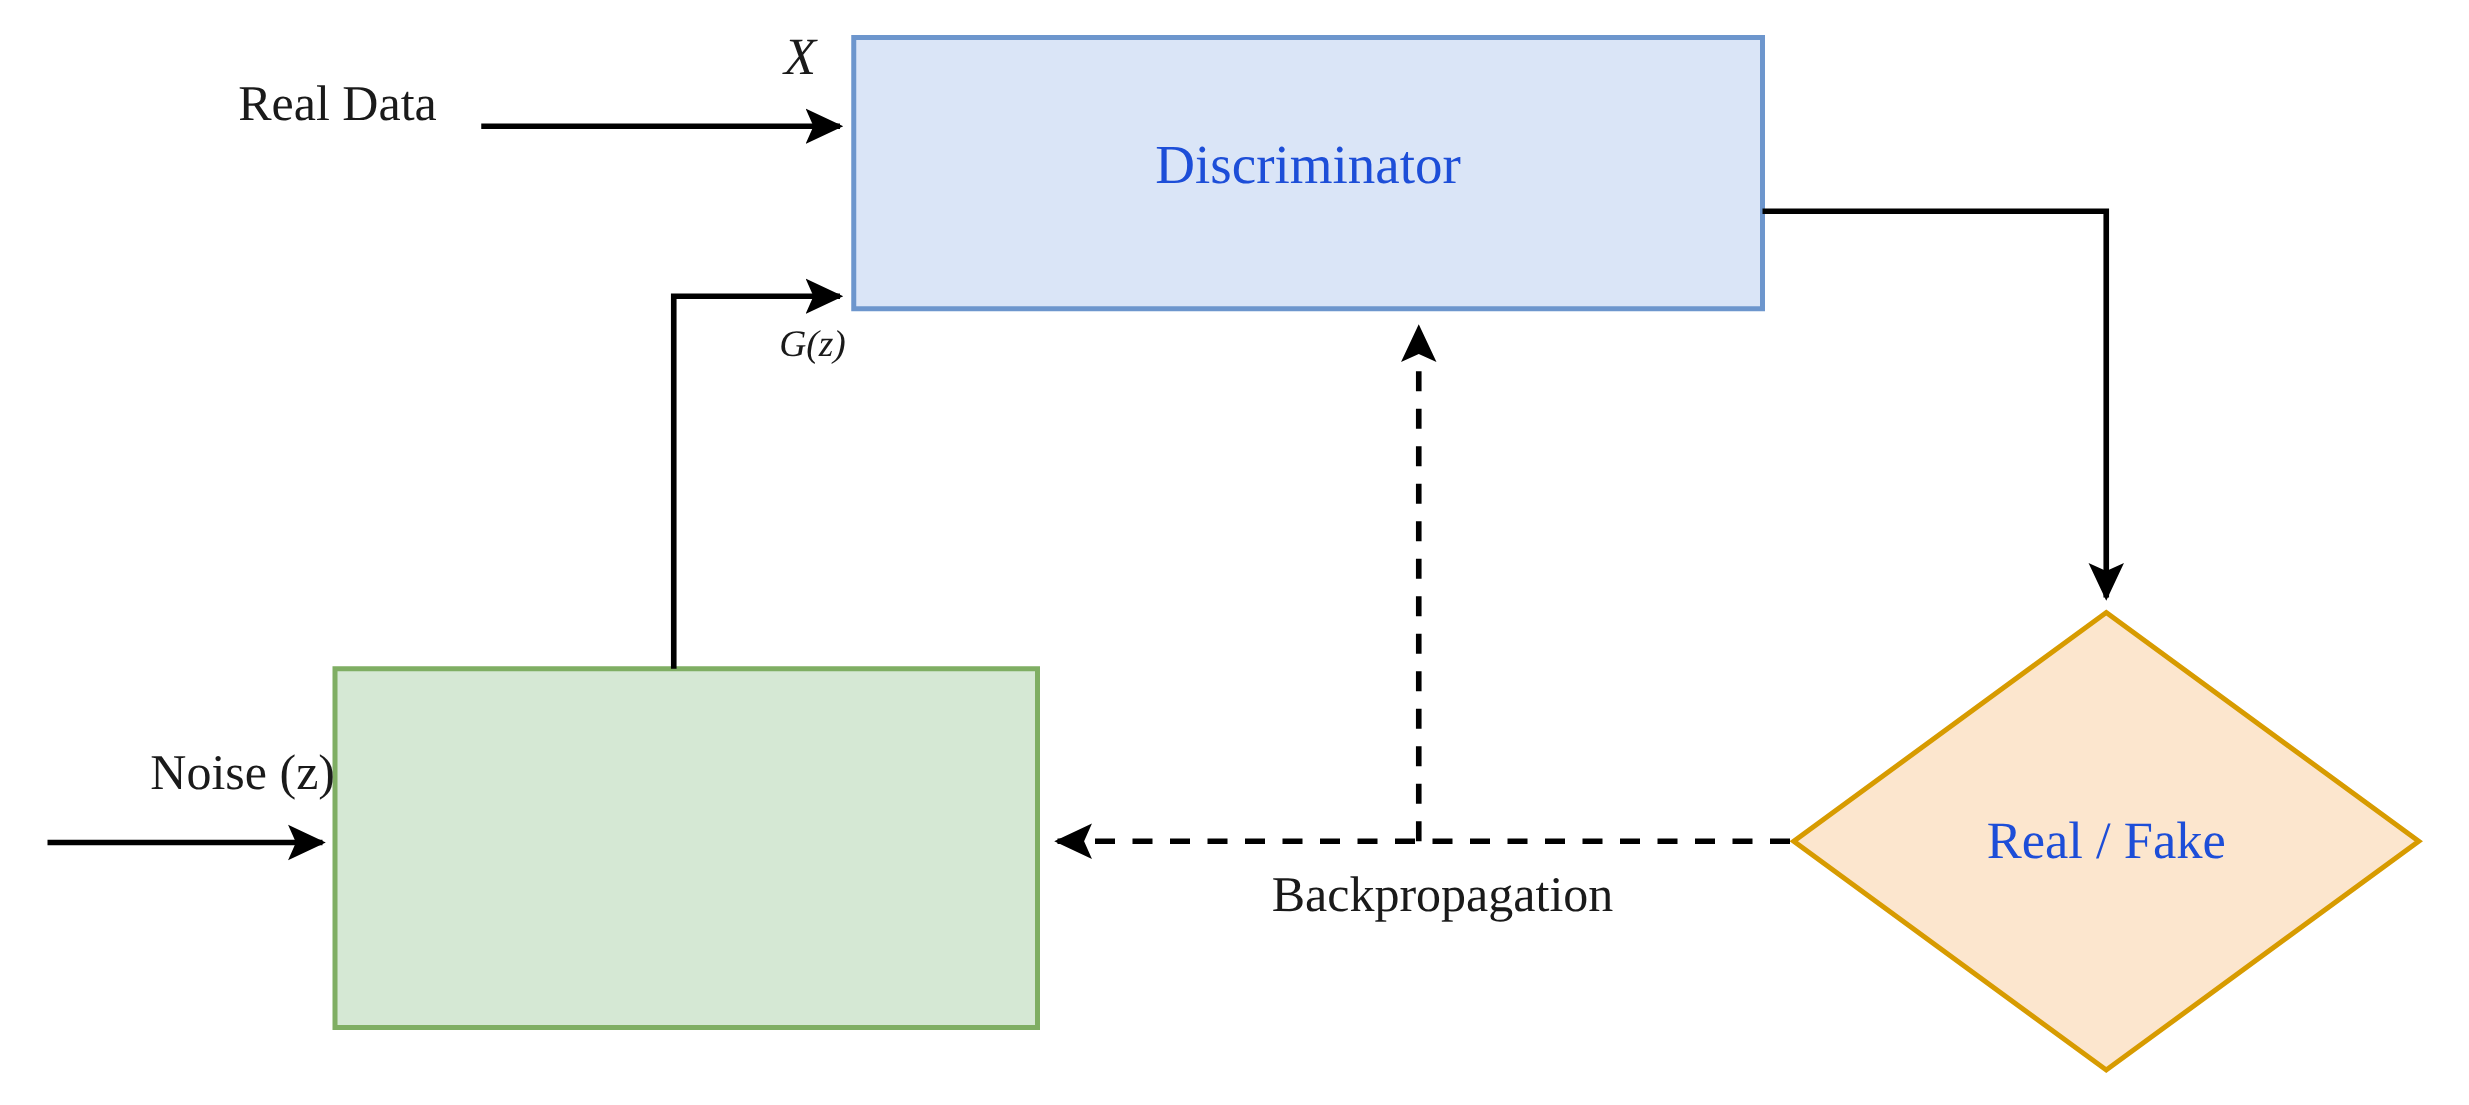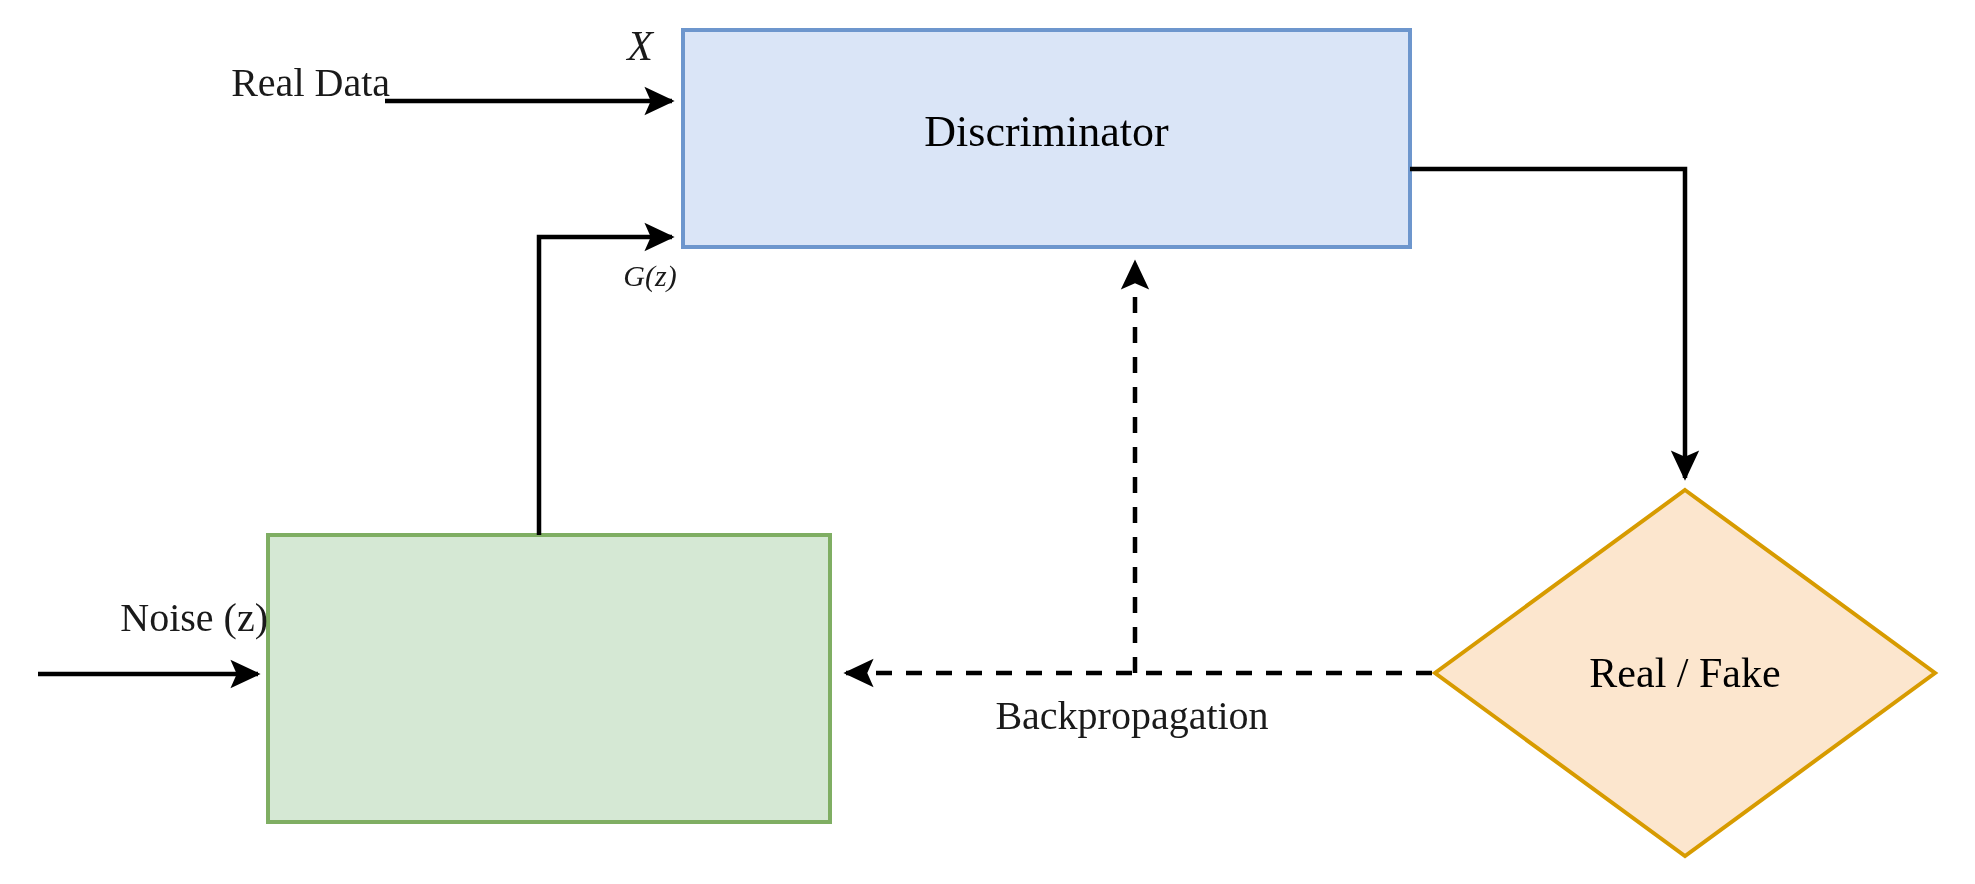--- a/index.html
+++ b/index.html
@@ -20,21 +20,21 @@
   }
   #diagram-svg {
     position: absolute;
     left: 0;
     top: 0;
     width: 1975px;
     height: 884px;
   }
   .node-label {
     position: absolute;
-    color: #000000;
+    color: #1d4ed8;
     text-align: center;
     white-space: nowrap;
     font-family: "Liberation Serif", "DejaVu Serif", serif;
     pointer-events: none;
   }
   .edge-label {
     position: absolute;
     color: #1a1a1a;
     text-align: center;
     white-space: nowrap;
@@ -47,36 +47,36 @@
   .lbl-generator {
     left: 268px; top: 505px; width: 562px;
     font-size: 44px; line-height: 52px;
   }
   .lbl-realfake {
     left: 1485px; top: 648px; width: 400px;
     font-size: 42px; line-height: 50px;
   }
   .lbl-realdata {
     left: 150px; top: 60px; width: 240px;
-    font-size: 40px; line-height: 46px; text-align: right;
+    font-size: 40px; line-height: 46px; text-align: center;
   }
   .lbl-noise {
     left: 18px; top: 595px; width: 250px;
     font-size: 40px; line-height: 46px; text-align: right;
   }
   .lbl-x {
     left: 600px; top: 22px; width: 80px;
     font-size: 42px; line-height: 48px; font-style: italic;
   }
   .lbl-gz {
     left: 580px; top: 252px; width: 140px;
     font-size: 30px; line-height: 48px; font-style: italic;
   }
   .lbl-backprop {
-    left: 922px; top: 693px; width: 420px;
+    left: 944px; top: 693px; width: 420px;
     font-size: 40px; line-height: 46px;
   }
 </style>
 </head>
 <body>
 
 <div id="diagram-root">
 
   <svg id="diagram-svg" viewBox="0 0 1975 884">
     <defs>

